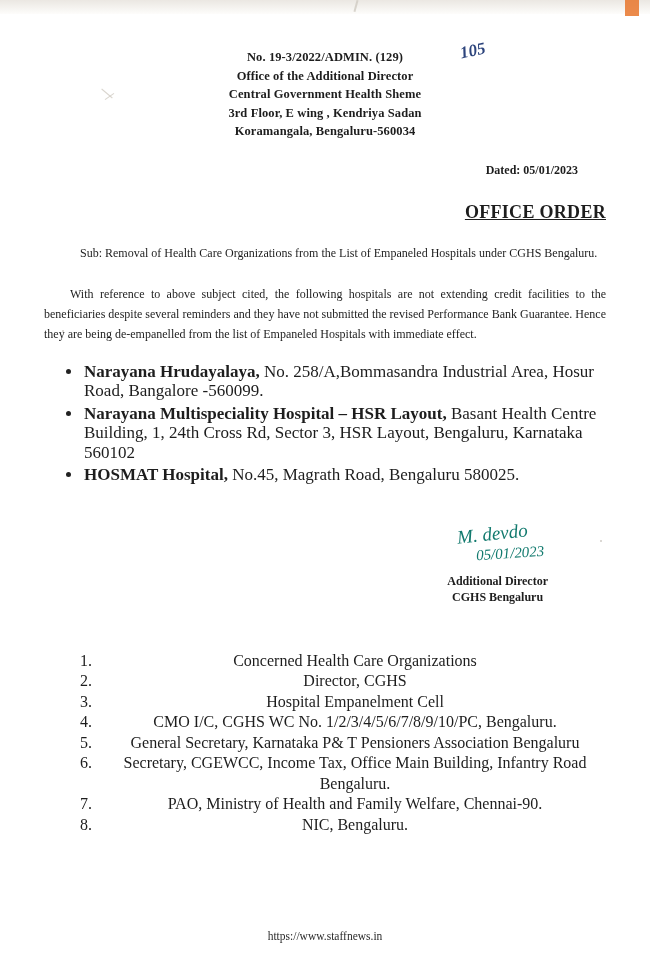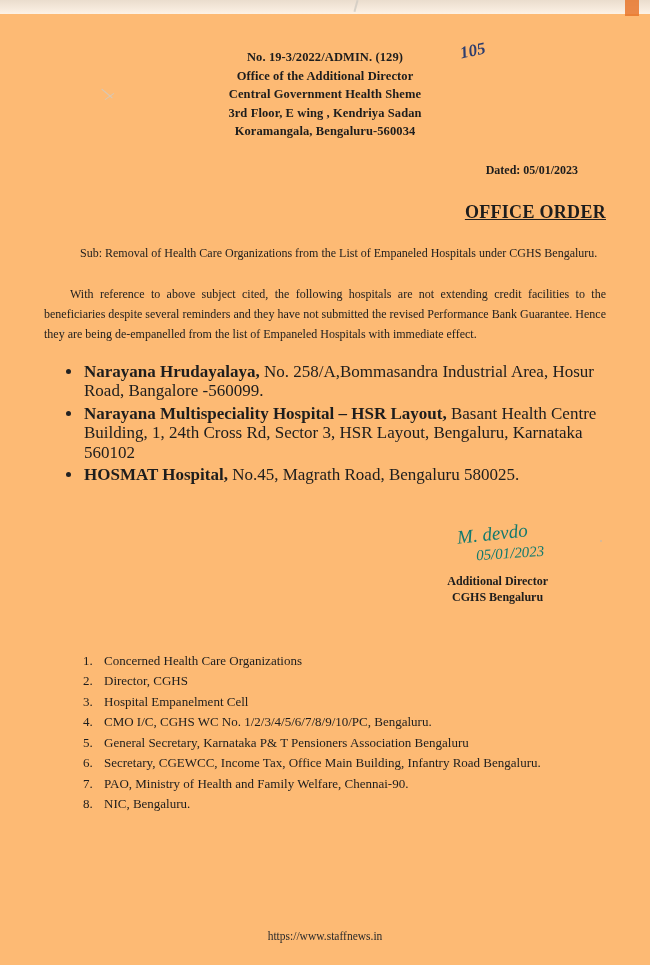--- a/index.html
+++ b/index.html
@@ -7,21 +7,21 @@
     padding: 0;
     background: #f0eeea;
   }
   body {
     font-family: "Liberation Serif", serif;
   }
   .page {
     position: relative;
     width: 650px;
     height: 965px;
-    background: #fdba74;
+    background: #ffffff;
     overflow: hidden;
     box-sizing: border-box;
   }
   
   .scan-top-edge {
     position: absolute;
     top: 0; left: 0; right: 0;
     height: 14px;
     background: linear-gradient(180deg, #e7e3dd 0%, #fdfcfa 100%);
     opacity: .85;
@@ -156,22 +156,23 @@
     top: 44px;
     font-weight: bold;
     font-size: 12px;
     line-height: 16px;
     text-align: center;
     white-space: nowrap;
   }
   ol.copies {
     margin: 44px 0 13px 0;
     padding-left: 52px;
-    font-size: 13px;
+    font-size: 16px;
     line-height: 20.5px;
+    text-align: center;
   }
   ol.copies li { padding-left: 8px; }
   .footer-url {
     position: absolute;
     left: 0; right: 0;
     top: 930px;
     text-align: center;
     font-size: 11.5px;
     color: #2b2b2b;
     font-family: "Liberation Serif", serif;

